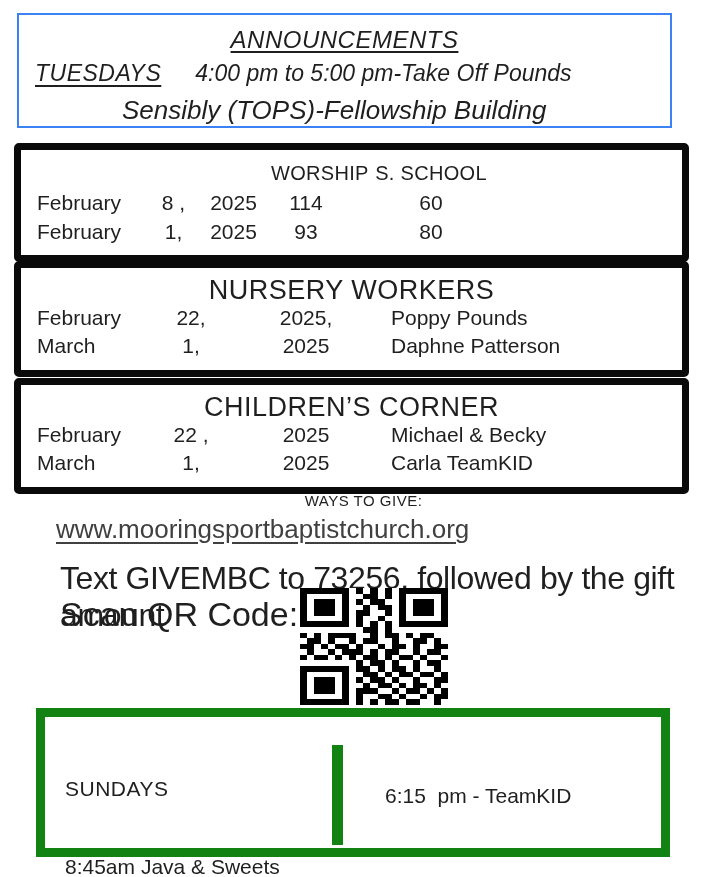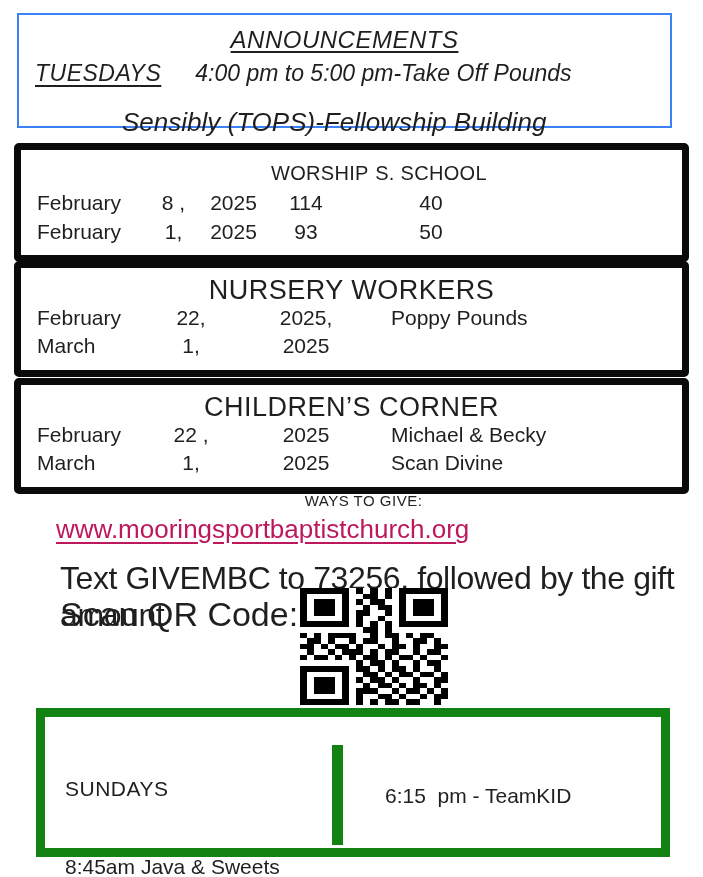--- a/index.html
+++ b/index.html
@@ -11,21 +11,21 @@
   .u { text-decoration:underline; text-underline-offset:3px; }
 
   
   .box-ann {
     position:absolute; left:17px; top:13px; width:651px; height:111px;
     border:2px solid #3b82f6; background:#fff;font-style:italic;
   }
   .ann-title { text-align:center; margin-top:11px; font-size:24px; letter-spacing:.5px; }
   .ann-row { margin-top:6px; padding-left:16px; font-size:23px; }
   .ann-day { text-decoration:underline; text-underline-offset:4px; padding-right:16px; margin-right:18px; letter-spacing:.5px; }
-  .ann-line2 { margin-top:20px; padding-left:103px; font-size:26px; }
+  .ann-line2 { margin-top:8px; padding-left:103px; font-size:26px; }
 
   
   .box-thick {
     position:absolute; left:14px; width:661px;
     border:7px solid #0a0a0a; border-radius:5px; background:#fff;
   }
   .box-att { top:143px; height:96px; padding-top:9px; }
   .box-nur { top:261px; height:94px; padding-top:8px; }
   .box-chi { top:378px; height:94px; padding-top:8px; }
 
@@ -41,21 +41,21 @@
   .nc-grid {
     display:grid; grid-template-columns:140px 60px 170px auto;
     font-size:21px; line-height:28px;
   }
   .nc-grid .c-month { padding-left:16px; }
   .nc-grid .c-mid { text-align:center; }
   .nc-grid .c-name { text-align:left; }
 
   
   .give-title { position:absolute; left:12px; top:492px; width:100%; text-align:center; font-size:15px; letter-spacing:.5px; }
-  .give-link  { position:absolute; left:56px; top:514px; font-size:26px; color:#be185d; text-underline-offset:4px; }
+  .give-link  { position:absolute; left:56px; top:514px; font-size:26px; color:#404040; text-underline-offset:4px; }
   .give-text  { position:absolute; left:60px; top:560px; font-size:32px; letter-spacing:-0.4px; }
   .give-scan  { position:absolute; left:60px; top:595px; font-size:34px; }
 
   .qr {
     position:absolute; left:300px; top:588px; width:148px; height:117px;
     display:grid; grid-template-columns:repeat(21,1fr); grid-template-rows:repeat(21,1fr);
     background:#fff;
   }
   .qr div { width:100%; height:100%; }
   .qr .on { background:#000; }
@@ -95,61 +95,62 @@
       <span class="c-mid"></span>
       <span class="c-mid">WORSHIP</span>
       <span class="c-mid">S. SCHOOL</span>
       <span></span>
     </div>
     <div class="att-grid">
       <span class="c-month">February</span>
       <span class="c-mid">8 ,</span>
       <span class="c-mid">2025</span>
       <span class="c-mid">114</span>
-      <span class="c-mid">40</span>
+      <span class="c-mid">60</span>
       <span></span>
     </div>
     <div class="att-grid">
       <span class="c-month">February</span>
       <span class="c-mid">1,</span>
       <span class="c-mid">2025</span>
       <span class="c-mid">93</span>
-      <span class="c-mid">50</span>
+      <span class="c-mid">80</span>
       <span></span>
     </div>
   </section>
 
   <section class="box-thick box-nur">
     <div class="nc-title">NURSERY WORKERS</div>
     <div class="nc-grid">
       <span class="c-month">February</span>
       <span class="c-mid">22,</span>
       <span class="c-mid">2025,</span>
       <span class="c-name">Poppy Pounds</span>
     </div>
     <div class="nc-grid">
       <span class="c-month">March</span>
       <span class="c-mid">1,</span>
       <span class="c-mid">2025</span>
+      <span class="c-name">Daphne Patterson</span>
     </div>
   </section>
 
   <section class="box-thick box-chi">
     <div class="nc-title">CHILDREN’S CORNER</div>
     <div class="nc-grid">
       <span class="c-month">February</span>
       <span class="c-mid">22 ,</span>
       <span class="c-mid">2025</span>
       <span class="c-name">Michael &amp; Becky</span>
     </div>
     <div class="nc-grid">
       <span class="c-month">March</span>
       <span class="c-mid">1,</span>
       <span class="c-mid">2025</span>
-      <span class="c-name">Scan Divine</span>
+      <span class="c-name">Carla TeamKID</span>
     </div>
   </section>
 
   <div class="give-title">WAYS TO GIVE:</div>
   <a class="give-link" href="#">www.mooringsportbaptistchurch.org</a>
   <div class="give-text">Text GIVEMBC to 73256. followed by the gift amount</div>
   <div class="give-scan">Scan QR Code:</div>
   <div class="qr" id="qr">
       <div class="on"></div>
       <div class="on"></div>

